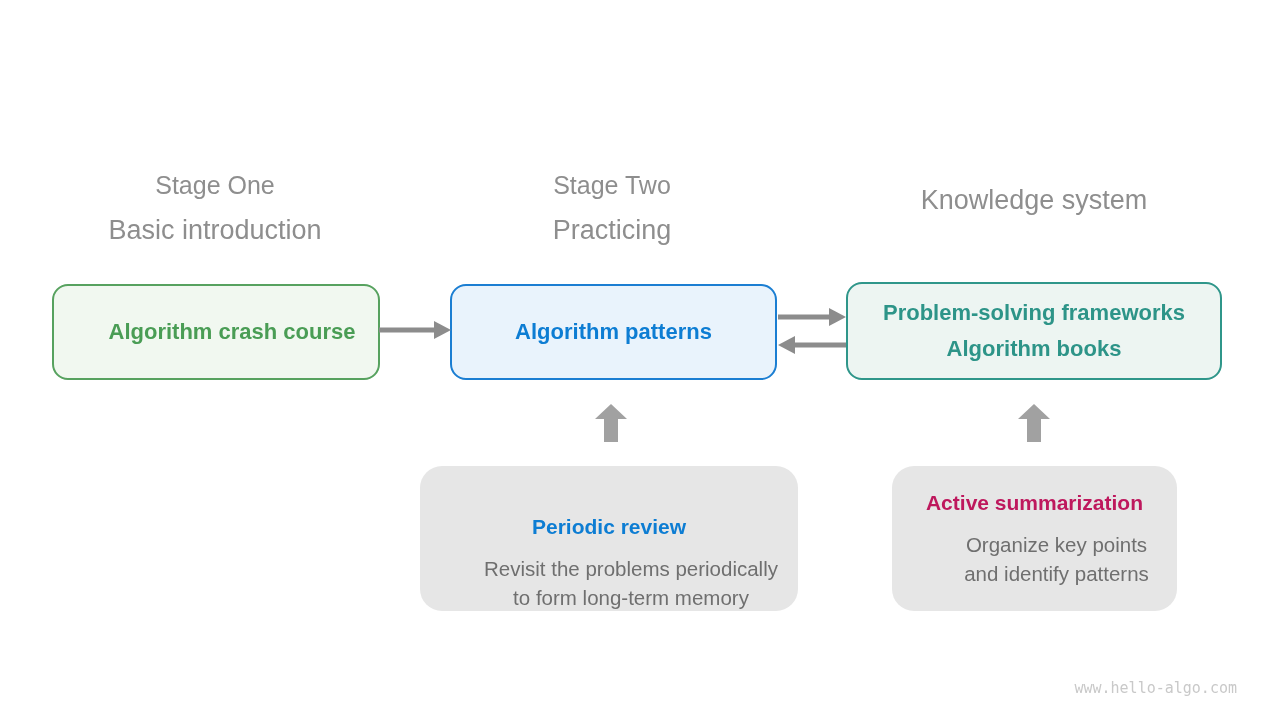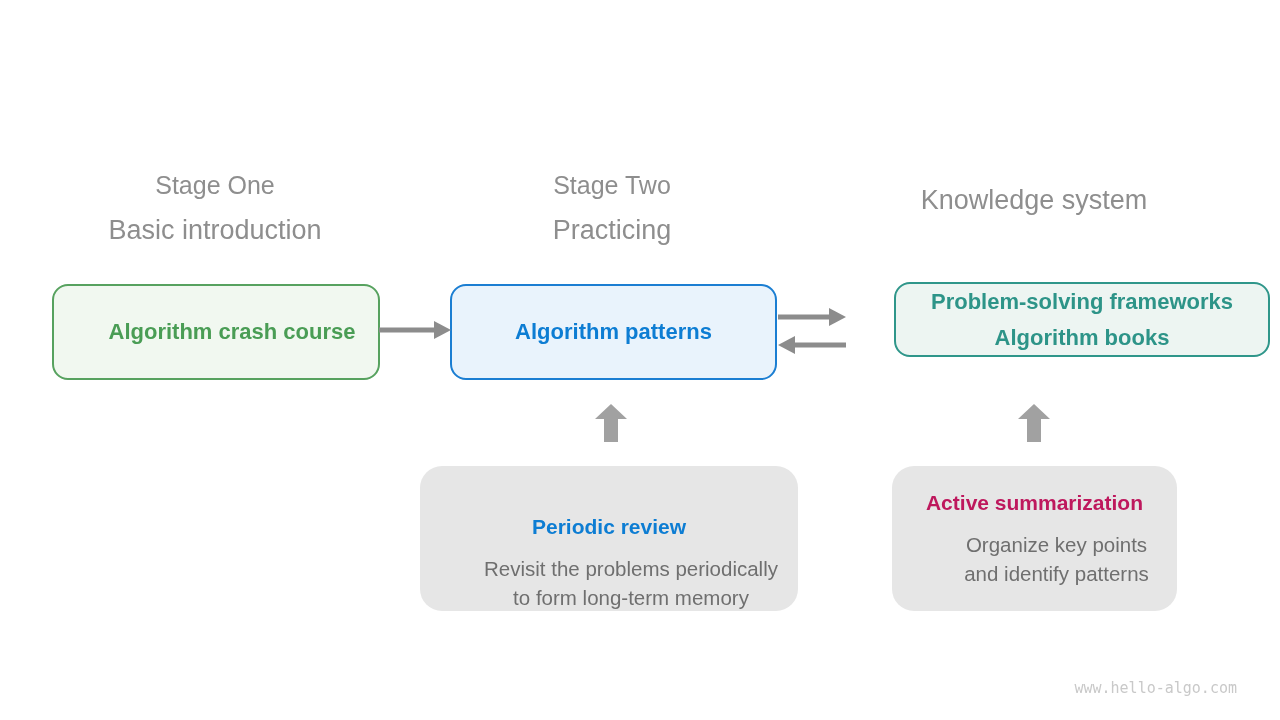--- a/index.html
+++ b/index.html
@@ -61,25 +61,24 @@
     color: #4a9d55;
     padding-left: 32px;
   }
   .box-blue {
     left: 450px; width: 327px;
     background: #e9f3fc;
     border-color: #1b7ed2;
     color: #0d7dd3;
   }
   .box-teal {
-    left: 846px; top: 282px; width: 376px; height: 75px;
+    left: 846px; top: 282px; width: 376px; height: 98px;
     background: #edf5f2;
     border-color: #2f968a;
     color: #2d9488;
-    margin-left: 48px;
   }
 
   
   .arrow-svg { position: absolute; display: block; }
 
   
   .note-box {
     position: absolute;
     top: 466px;
     height: 145px;

